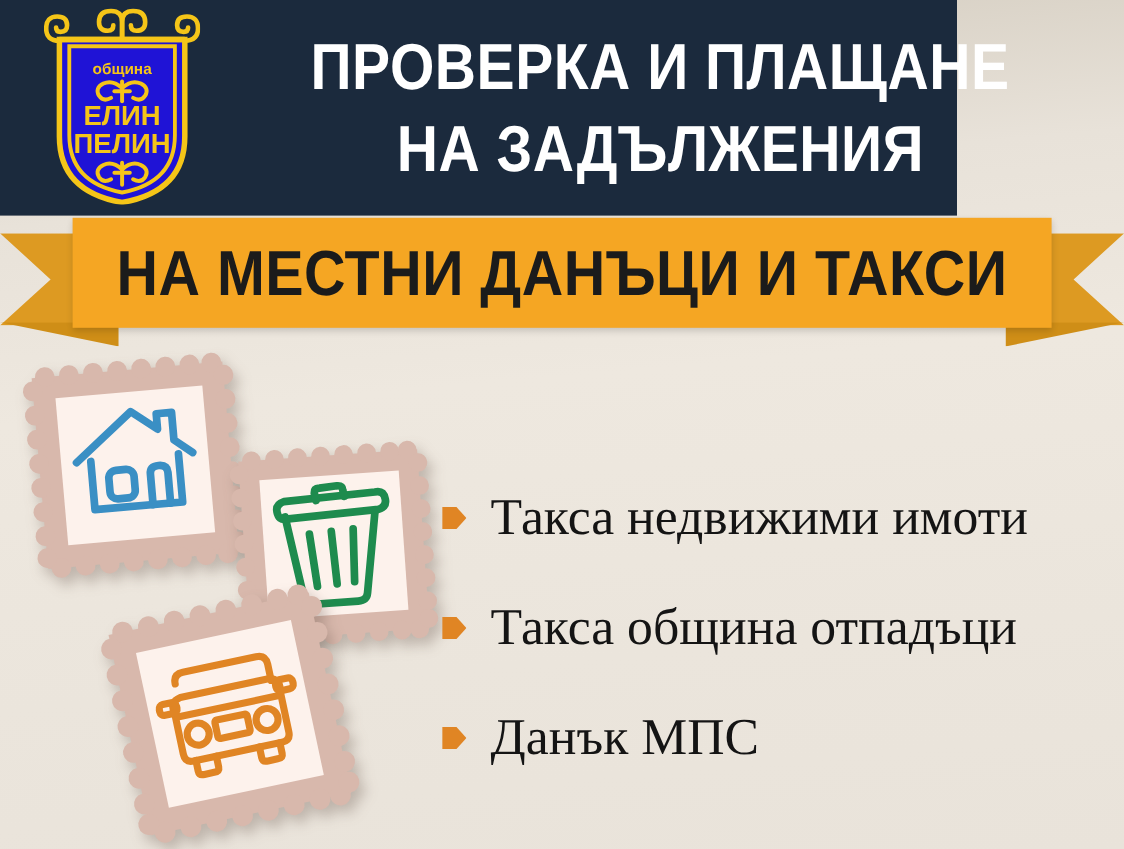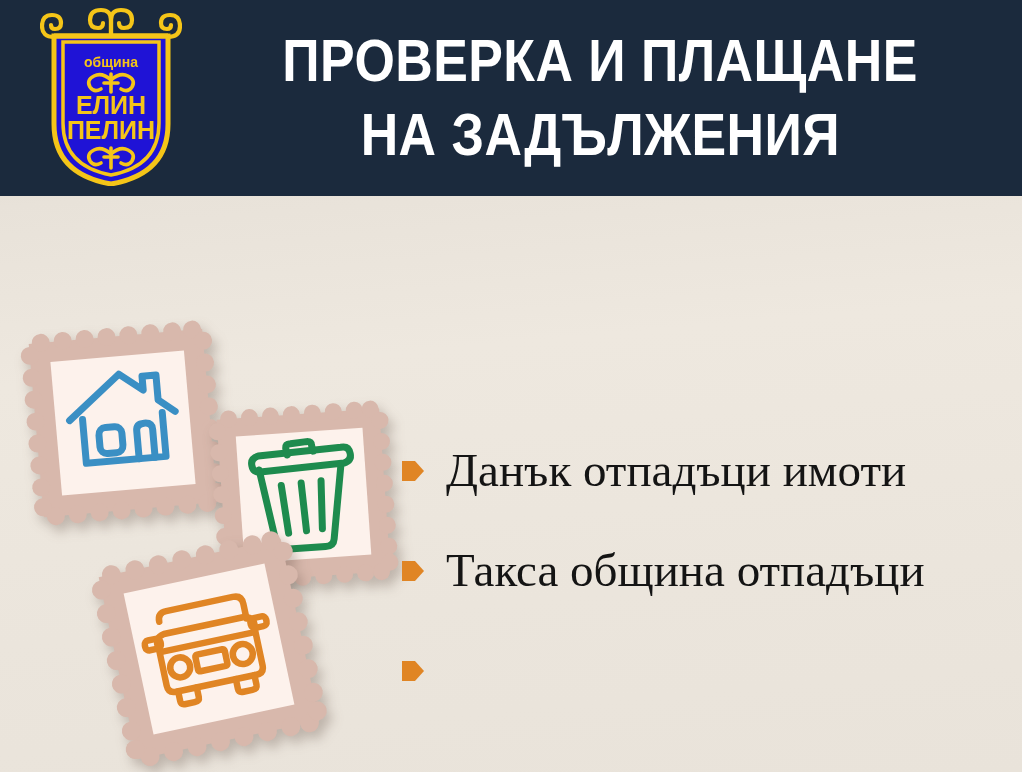--- a/index.html
+++ b/index.html
@@ -18,21 +18,21 @@
     width: 1022px;
     height: 772px;
     background: linear-gradient(175deg, #c9c2b5 0%, #d8d1c5 6%, #e8e2d9 24%, #eee8df 45%, #ebe5dc 75%, #e9e3da 100%);
     overflow: hidden;
   }
 
   
   .header {
     position: absolute;
     left: 0; top: 0;
-    width: 1022px;
+    width: 870px;
     height: 196px;
     background: #1b2a3d;
     z-index: 5;
   }
   .header-inner {
     position: absolute;
     left: 178px; top: 0;
     width: 844px;
     height: 196px;
     display: flex;
@@ -189,20 +189,29 @@
 
       <g fill="none" stroke="#f5c518" stroke-width="3.6" stroke-linecap="round">
         <path d="M71 148 Q62 140 54 144 Q46 148 50 155 Q54 161 61 157"></path>
         <path d="M71 148 Q80 140 88 144 Q96 148 92 155 Q88 161 81 157"></path>
         <path d="M71 142 L71 162"></path>
         <path d="M64 151 L78 151"></path>
       </g>
     </svg>
   </div>
 
+  <div class="ribbon">
+    <div class="ribbon-tail left"></div>
+    <div class="ribbon-tail right"></div>
+    <div class="ribbon-fold left"></div>
+    <div class="ribbon-fold right"></div>
+    <div class="ribbon-band">
+      <div class="ribbon-text">НА МЕСТНИ ДАНЪЦИ И ТАКСИ</div>
+    </div>
+  </div>
 
   <div class="stamp" style="left:8px; top:308px;">
     <svg width="230" height="230" viewBox="0 0 230 230">
       <g transform="rotate(-5 115 115)">
         <g fill="#d8b8ac">
           <rect x="28" y="28" width="174" height="174"></rect>
           <g>
             <circle cx="40" cy="28" r="9"></circle>
               <circle cx="62" cy="28" r="9"></circle>
               <circle cx="84" cy="28" r="9"></circle>
@@ -357,31 +366,32 @@
       </g>
     </svg>
   </div>
 
   <div class="bullets">
 
     <div class="bullet-row">
       <svg class="bullet-arrow" viewBox="0 0 22 26">
         <path d="M0 3 L13 3 L22 13 L13 23 L0 23 Z" fill="#e08524"></path>
       </svg>
-      <span class="bullet-label">Данък отпадъци имоти</span>
+      <span class="bullet-label">Такса недвижими имоти</span>
     </div>
 
     <div class="bullet-row">
       <svg class="bullet-arrow" viewBox="0 0 22 26">
         <path d="M0 3 L13 3 L22 13 L13 23 L0 23 Z" fill="#e08524"></path>
       </svg>
       <span class="bullet-label">Такса община отпадъци</span>
     </div>
 
     <div class="bullet-row">
       <svg class="bullet-arrow" viewBox="0 0 22 26">
         <path d="M0 3 L13 3 L22 13 L13 23 L0 23 Z" fill="#e08524"></path>
       </svg>
+      <span class="bullet-label">Данък МПС</span>
     </div>
 
   </div>
 
 </div>
 
 </body></html>

